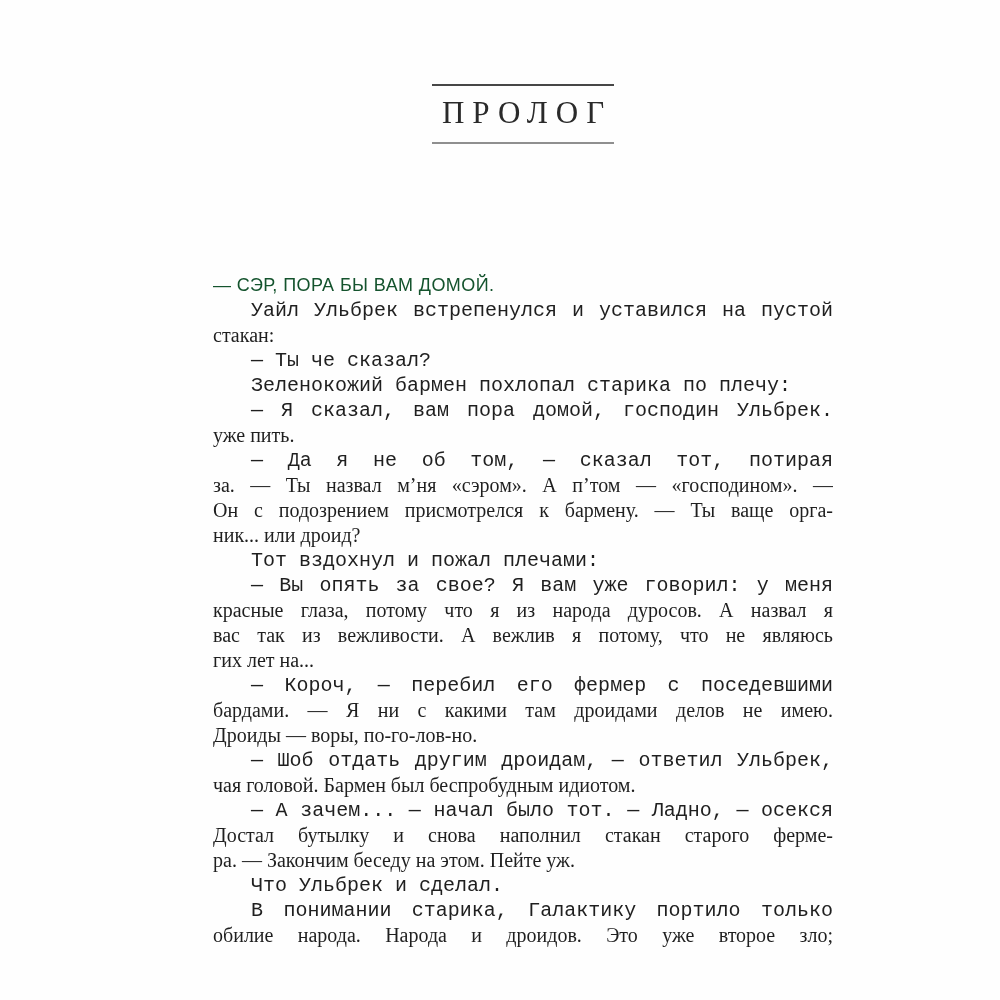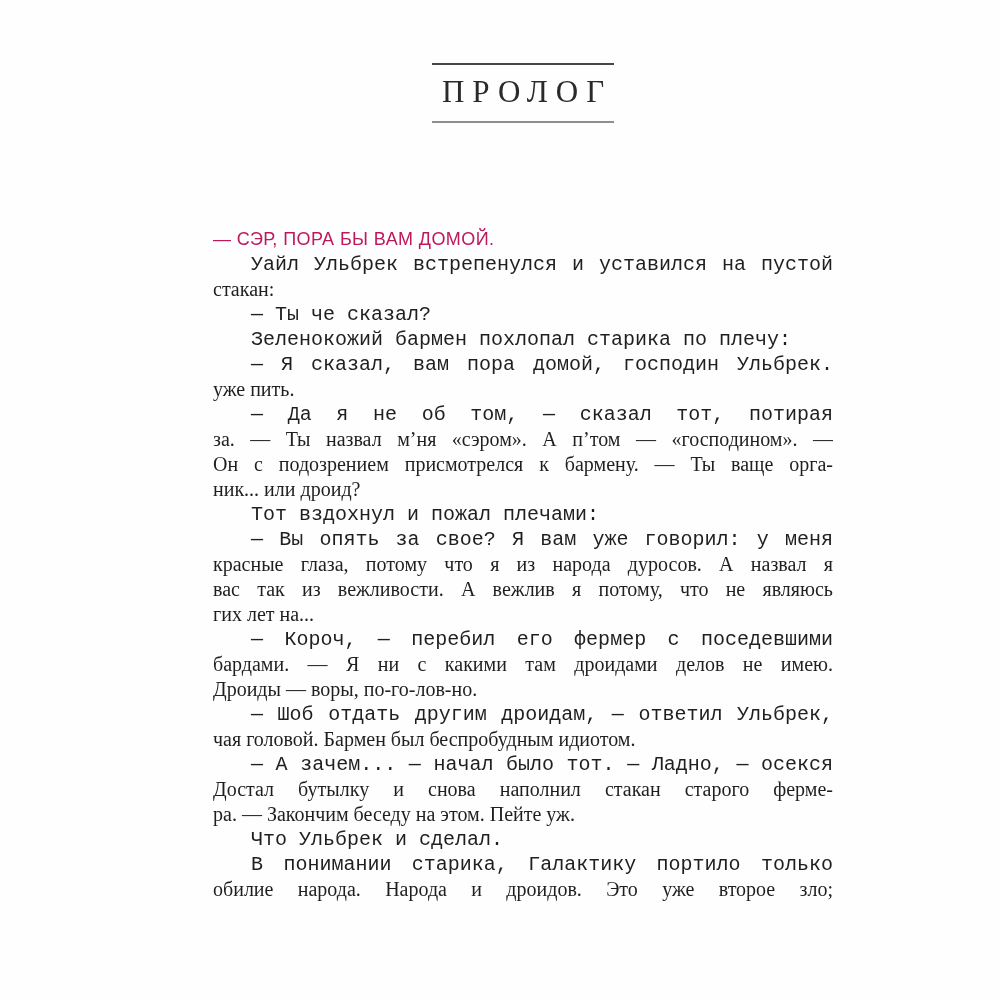--- a/index.html
+++ b/index.html
@@ -11,21 +11,21 @@
   }
   .sheet {
     position: relative;
     width: 1000px; height: 1000px;
     background: #fefefe;
     overflow: hidden;
   }
   
   .chapter-header {
     position: absolute;
-    left: 213px; top: 63px; width: 620px;
+    left: 213px; top: 84px; width: 620px;
     text-align: center;
   }
   .header-inner { display: inline-block; }
   .rule { height: 2px; }
   .rule-top { background: #474747; }
   .rule-bottom { background: #8f8f8f; }
   .chapter-title {
     font-size: 31px;
     color: #2a2a2a;
     letter-spacing: 8px;
@@ -43,21 +43,22 @@
     overflow: hidden;
     text-align: left;
   }
   .line.j { text-align: justify; }
   .line.j::after { content: ""; display: inline-block; width: 100%; height: 0; }
   .line.i { text-indent: 38px; font-family: Liberation Mono, monospace; }
   .line.sans {
     font-family: "Liberation Sans", sans-serif;
     font-size: 18px;
     letter-spacing: 0.4px;
-    color: #be185d;
+    color: #14532d;
+    margin-top: 46px;
   }
 </style>
 </head>
 <body>
 
 <div class="sheet">
 
   <div class="chapter-header">
     <div class="header-inner">
       <div class="rule rule-top"></div>

